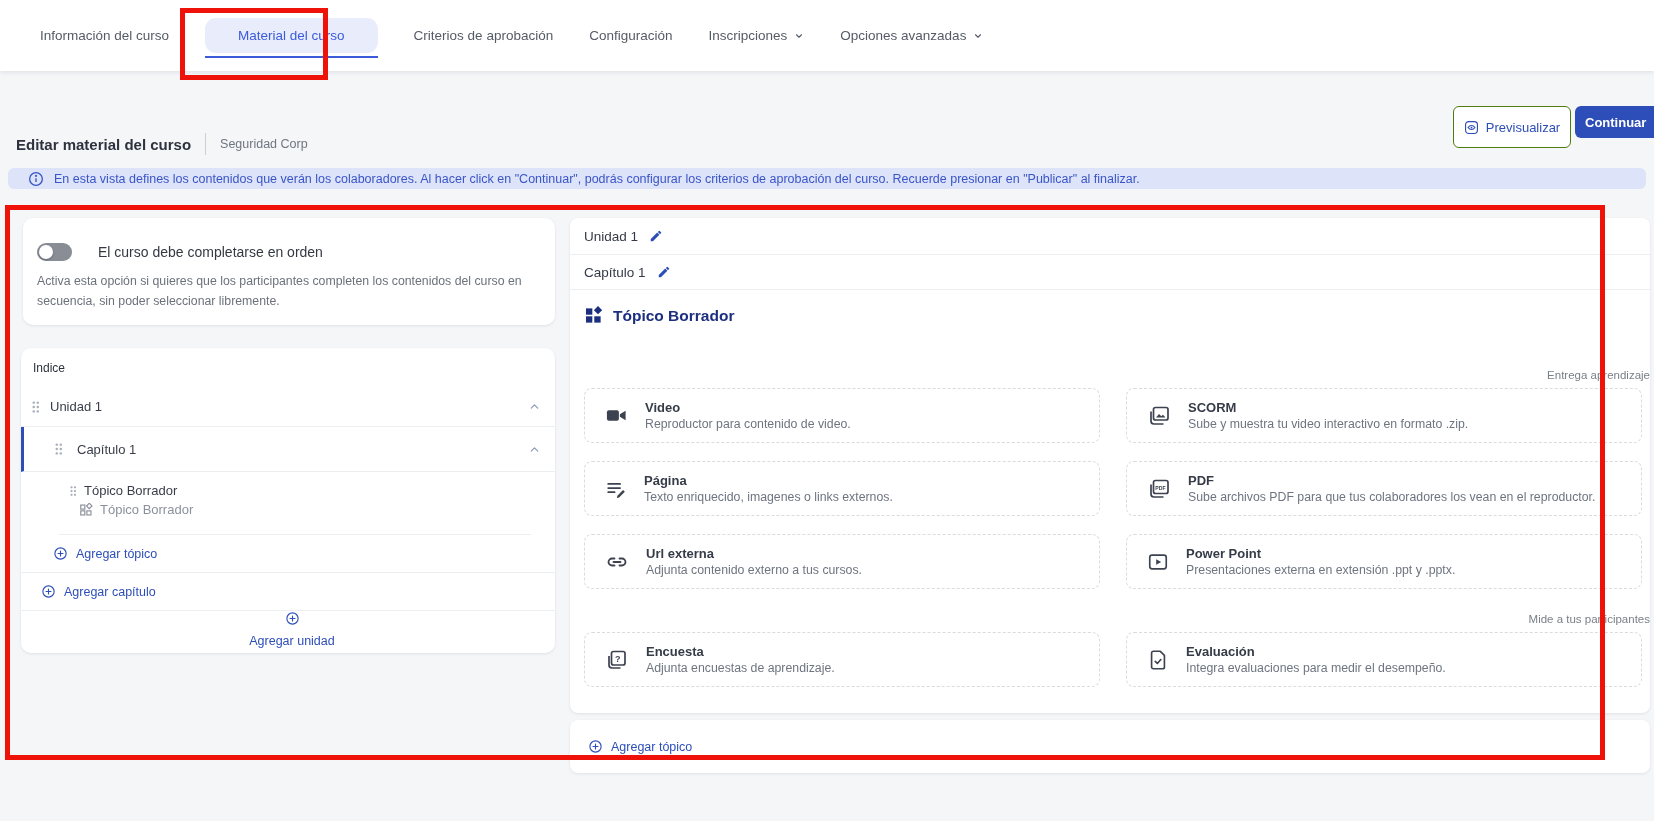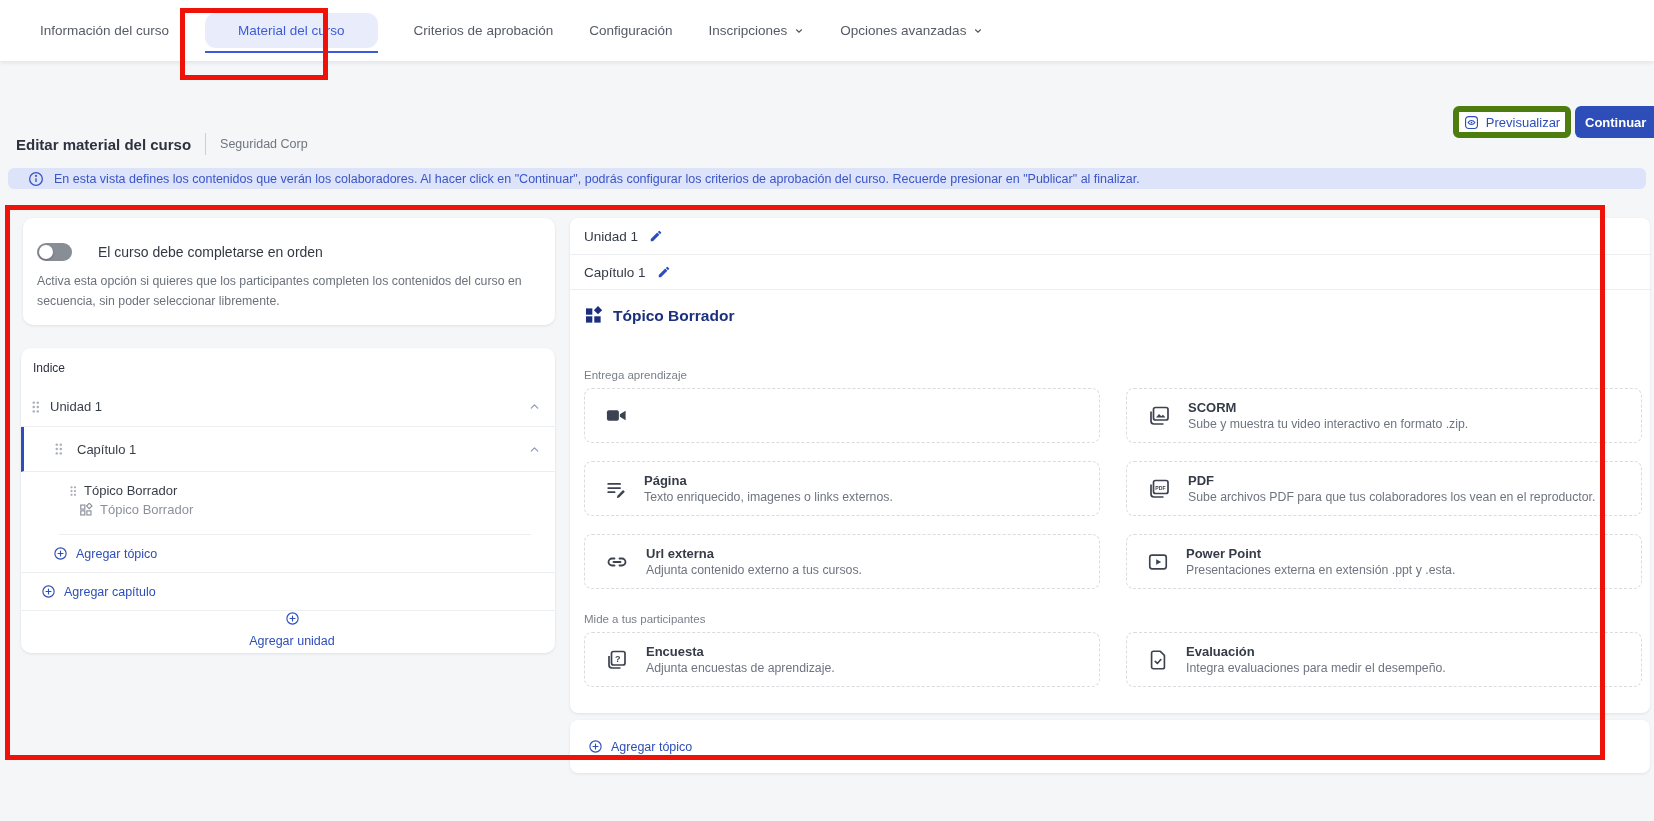--- a/index.html
+++ b/index.html
@@ -5,41 +5,41 @@
   * { margin:0; padding:0; box-sizing:border-box; }
   html,body { width:1654px; height:821px; overflow:hidden; }
   body {
     position:relative;
     background:#f5f6f8;
     font-family:"Liberation Sans", sans-serif;
     font-size:13px; color:#3a3f4a;
   }
   
   .topbar {
-    position:absolute; left:0; top:0; width:1654px; height:61px;
+    position:absolute; left:0; top:0; width:1654px; height:71px;
     background:#fff; box-shadow:0 2px 4px rgba(20,30,60,.08);
     display:flex; align-items:center; padding-left:40px; gap:36px; z-index:5;
   }
   .tab { font-size:13.5px; color:#555b66; cursor:pointer; white-space:nowrap; display:flex; align-items:center; gap:7px; }
   .tab-active {
     background:#e9edfb; color:#3b5bdb; padding:10px 33px; border-radius:11px; position:relative;
   }
   .tab-active::after {
     content:""; position:absolute; left:0; right:0; bottom:-5px; height:2px; background:#3b5bdb;
   }
   
   .page-header {
     position:absolute; left:16px; top:110px; display:flex; align-items:center; gap:14px;margin-top:23px;
   }
   .page-title { font-size:15px; font-weight:bold; color:#2d323e; }
   .title-sep { width:1px; height:22px; background:#c9cdd4; }
   .page-subtitle { font-size:12.5px; color:#6f7680; }
   .btn-preview {
-    position:absolute; left:1453px; top:106px; width:118px; height:32px;
-    background:#fff; border:6px solid #4d7c0f; border-radius:6px;
+    position:absolute; left:1453px; top:106px; width:118px; height:42px;
+    background:#fff; border:1px solid #4d7c0f; border-radius:6px;
     color:#2d4eb8; font-size:13px; font-family:inherit;
     display:flex; align-items:center; justify-content:center; gap:7px; cursor:pointer;
   }
   .btn-continue {
     position:absolute; left:1575px; top:106px; width:92px; height:32px;
     background:#2d4eb8; border:none; border-radius:6px 0 0 6px;
     color:#fff; font-size:13px; font-weight:bold; font-family:inherit;
     display:flex; align-items:center; padding-left:10px; cursor:pointer;
   }
   
@@ -89,21 +89,21 @@
   .row-addchapter { height:38px; padding-left:20px; }
   .row-addunit { height:42px; padding-left:8px; border-bottom:none;flex-direction:column; }
   
   .editor-card { position:absolute; left:570px; top:218px; width:1080px; height:495px; border-radius:8px; }
   .erow { height:37px; display:flex; align-items:center; gap:11px; padding-left:14px; border-bottom:1px solid #eceef2; }
   .erow:nth-child(2) { height:35px; }
   .erow-label { font-size:13.5px; color:#343a46; font-weight:500; }
   .edit-btn { display:flex; cursor:pointer; }
   .topic-heading { margin:16px 0 0 14px; display:flex; align-items:center; gap:10px;
     color:#1c2f7e; font-size:15.5px; font-weight:bold; }
-  .section-label { margin:44px 0 7px 14px; font-size:11.5px; color:#7a8089; }
+  .section-label { margin:44px 0 7px 14px; font-size:11.5px; color:#7a8089;text-align:right; }
   .section-label.second { margin-top:24px; }
   .cards-grid { margin:0 8px 0 14px; display:grid; grid-template-columns:1fr 1fr; column-gap:26px; row-gap:18px; }
   .type-card {
     height:55px; border:1.5px dashed #d8dbe0; border-radius:8px;
     display:flex; align-items:center; gap:17px; padding-left:20px; cursor:pointer; background:#fff;
   }
   .type-icon { flex:0 0 auto; display:flex; }
   .type-title { font-size:13px; font-weight:bold; color:#353b47; }
   .type-desc { font-size:12.3px; color:#6e7580; margin-top:2px; }
   .footer-card {
@@ -286,20 +286,24 @@
   <div class="section-label">Entrega aprendizaje</div>
   <div class="cards-grid">
 
     <div class="type-card">
       <span class="type-icon">
           <svg width="23" height="23" viewBox="0 0 24 24" fill="#3c4250">
             <rect x="2" y="6.5" width="12.5" height="11" rx="2"></rect>
             <path d="M15.5 10.8L21.5 7v10l-6-3.8z"></path>
           </svg>
         </span>
+      <span>
+        <div class="type-title">Video</div>
+        <div class="type-desc">Reproductor para contenido de video.</div>
+      </span>
     </div>
 
     <div class="type-card">
       <span class="type-icon">
           <svg width="24" height="24" viewBox="0 0 24 24" fill="none" stroke="#3c4250" stroke-width="1.7" stroke-linejoin="round">
             <path d="M4 7.5V17a3 3 0 003 3h9.5"></path>
             <rect x="6.5" y="3.5" width="14.5" height="12.5" rx="2"></rect>
             <path d="M9 13.5l3-3.5 2.3 2.3 1.6-1.6 2.6 2.8z" fill="#3c4250" stroke="none"></path>
           </svg>
         </span>
@@ -352,21 +356,21 @@
 
     <div class="type-card">
       <span class="type-icon">
           <svg width="22" height="22" viewBox="0 0 24 24" fill="none" stroke="#3c4250" stroke-width="1.8" stroke-linejoin="round">
             <rect x="3" y="4.5" width="18" height="15" rx="2.5"></rect>
             <path d="M10 9l5.5 3-5.5 3z" fill="#3c4250" stroke="none"></path>
           </svg>
         </span>
       <span>
         <div class="type-title">Power Point</div>
-        <div class="type-desc">Presentaciones externa en extensión .ppt y .esta.</div>
+        <div class="type-desc">Presentaciones externa en extensión .ppt y .pptx.</div>
       </span>
     </div>
   </div>
 
   <div class="section-label second">Mide a tus participantes</div>
   <div class="cards-grid">
 
     <div class="type-card">
       <span class="type-icon">
           <svg width="24" height="24" viewBox="0 0 24 24" fill="none" stroke="#3c4250" stroke-width="1.7" stroke-linejoin="round">

